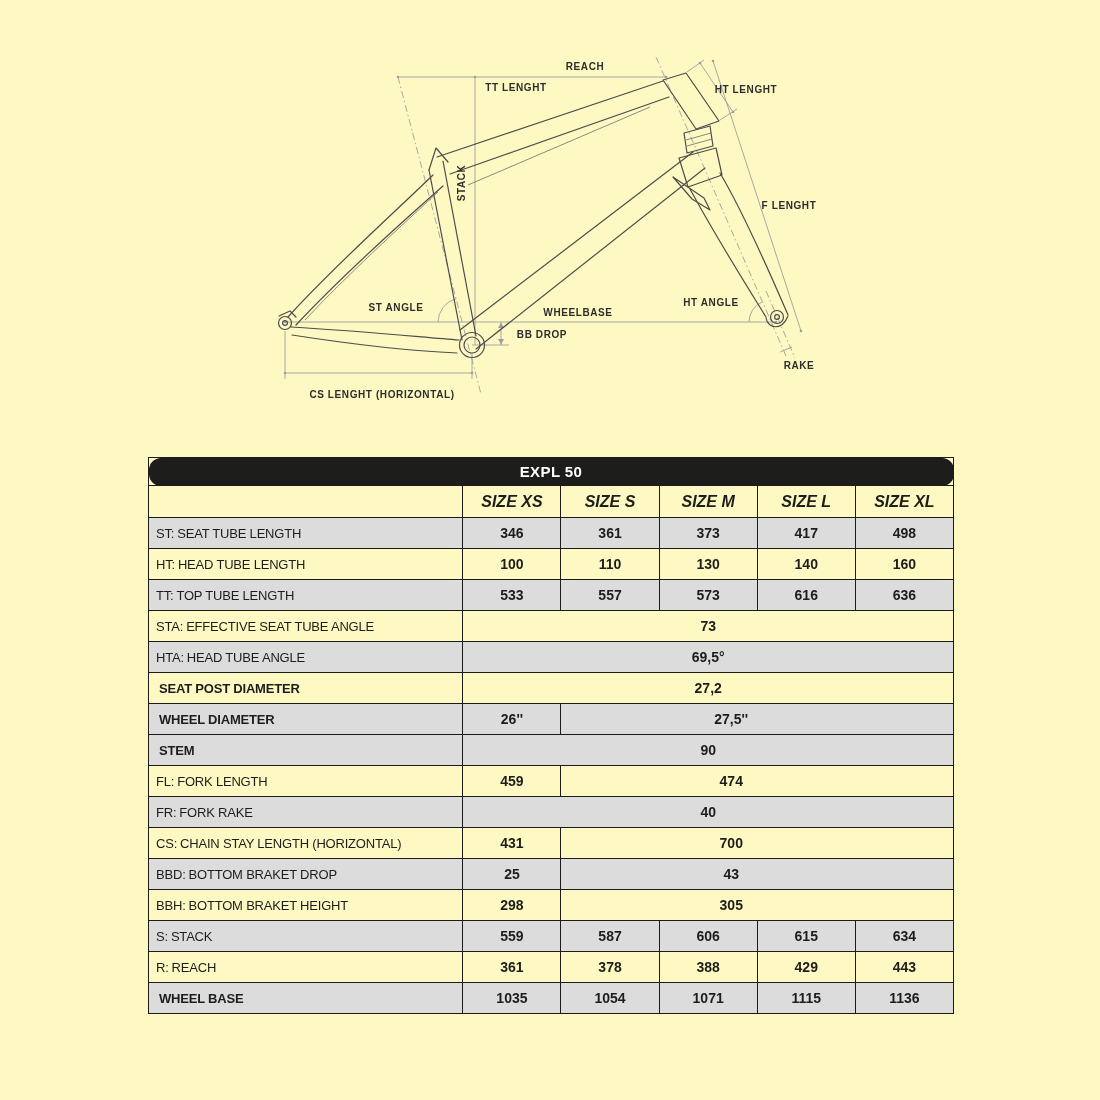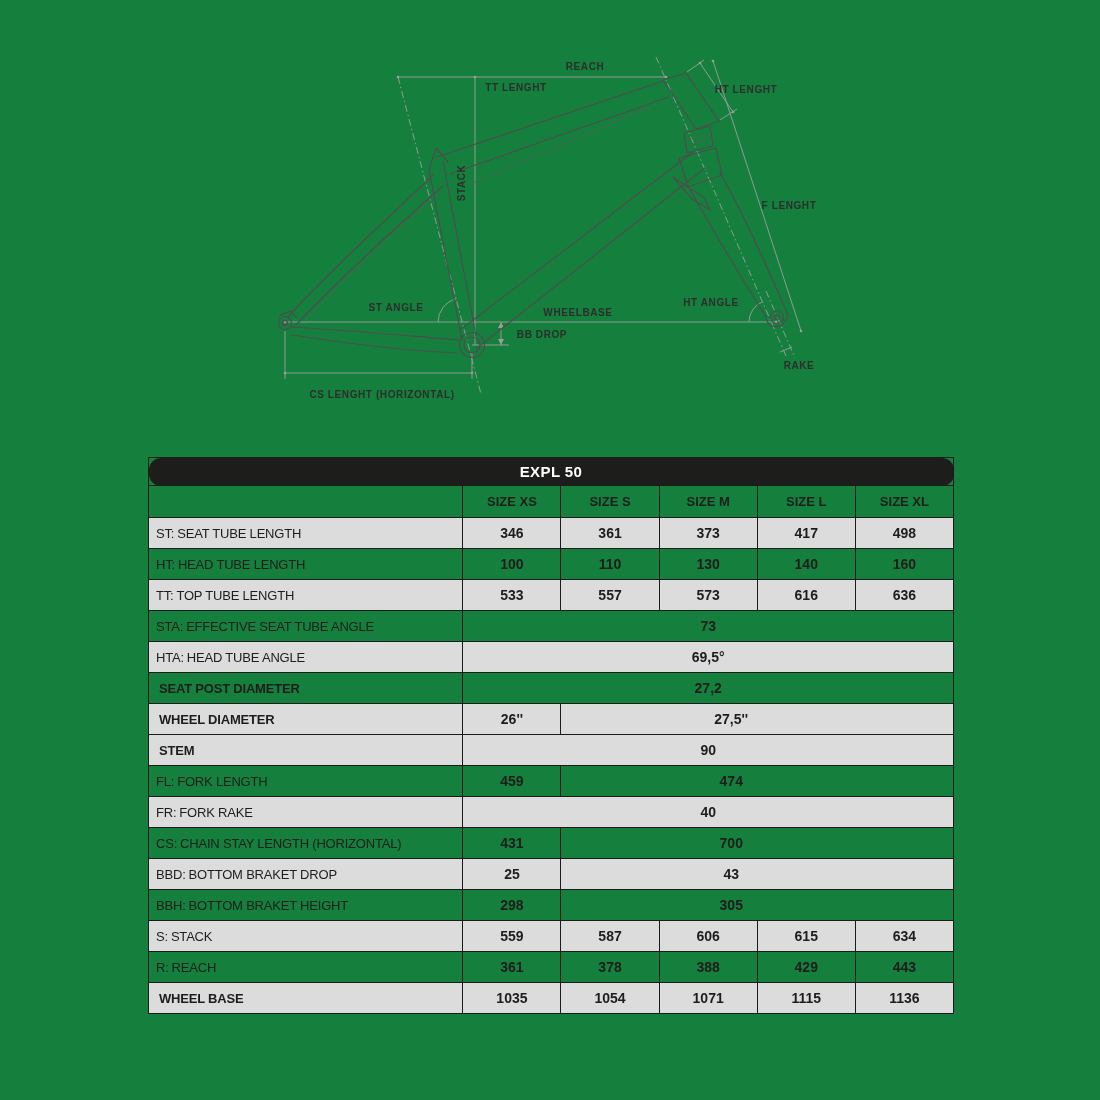--- a/index.html
+++ b/index.html
@@ -1,34 +1,34 @@
 <!DOCTYPE html>
 <html><head>
 <meta charset="utf-8">
 <style>
   html,body{margin:0;padding:0;background:#ffffff;}
   body{width:1100px;height:1100px;font-family:"Liberation Sans",sans-serif;}
-  .page{position:relative;width:1100px;height:1100px;background:#15803d;overflow:hidden;}
+  .page{position:relative;width:1100px;height:1100px;background:#fef9c3;overflow:hidden;}
 
   
   .diagram{position:absolute;left:255px;top:48px;width:590px;height:365px;}
   .diagram .frame{stroke:#4d4d4d;stroke-width:1.2;fill:none;stroke-linejoin:round;stroke-linecap:round;}
   .diagram .frame-thin{stroke:#5a5a5a;stroke-width:.7;fill:none;}
   .diagram .dim{stroke:#9e9e9e;stroke-width:.9;fill:none;}
   .diagram .dimdash{stroke:#9e9e9e;stroke-width:.9;fill:none;stroke-dasharray:7 3 1.5 3;}
   .diagram .tick{fill:#9e9e9e;stroke:none;}
   .diagram text{font:bold 10px "Liberation Sans",sans-serif;fill:#2d2d2d;letter-spacing:.6px;}
 
   
   .spec{position:absolute;left:148px;top:457px;}
   table{border-collapse:collapse;table-layout:fixed;width:806px;}
   td{border:1px solid #1b1b1b;height:30px;padding:0;text-align:center;
      font-weight:bold;font-size:14px;color:#1d1d1b;overflow:hidden;}
   tr.title-row td{background:#1d1d1b;color:#fff;height:27px;font-size:15px;letter-spacing:.4px;border-radius:12px;}
-  tr.size-row td{height:31px;font-size:13px;}
+  tr.size-row td{height:31px;font-size:16px;font-style:italic;}
   td.lbl{text-align:left;padding-left:7px;font-weight:normal;font-size:13px;letter-spacing:-.2px;white-space:nowrap;}
   td.lbl b{font-weight:normal;margin-right:3px;}
   tr.allbold td.lbl span{font-weight:bold;}
   tr.shade td{background:#dcdcdc;}
   td.merged-offset{padding-right:52px;}
 </style>
 </head>
 <body>
 
 <div class="page">

